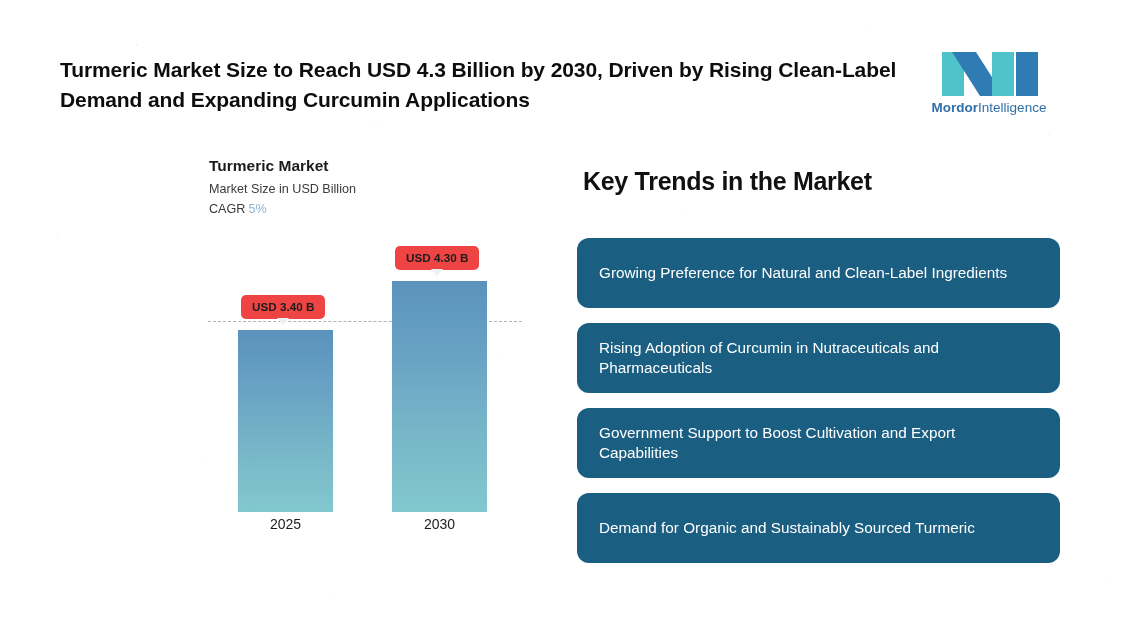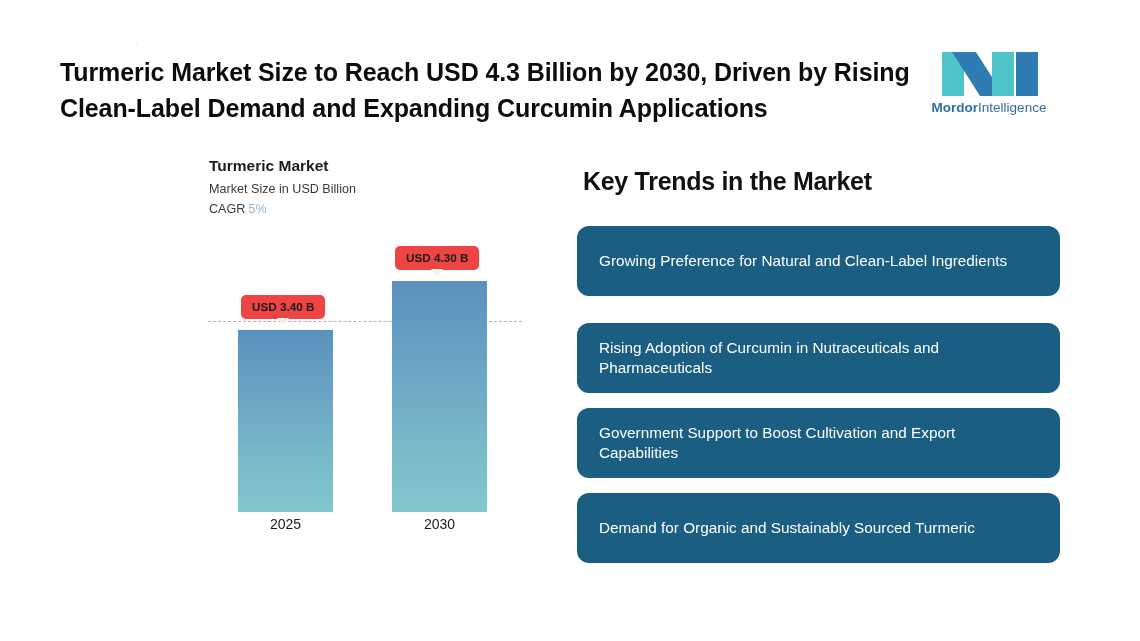--- a/index.html
+++ b/index.html
@@ -51,21 +51,21 @@
     left: 0;
     top: 0;
     width: 1140px;
     height: 130px;
   }
   .headline {
     position: absolute;
     left: 60px;
     top: 55px;
     width: 880px;
-    font-size: 25px;
+    font-size: 21px;
     font-weight: bold;
     line-height: 1.42;
     color: #0d0d0d;
     letter-spacing: -0.1px;
   }
 
   
   .logo-main {
     position: absolute;
     left: 930px;
@@ -252,21 +252,21 @@
     box-sizing: border-box;
     padding: 0 22px;
     display: flex;
     align-items: center;
   }
   .trend-card-text {
     font-size: 15.3px;
     line-height: 1.33;
     color: #ffffff;
   }
-  .trend-card-0 { top: 76px; }
+  .trend-card-0 { top: 88px; }
   .trend-card-1 { top: 173px; }
   .trend-card-2 { top: 258px; }
   .trend-card-3 { top: 343px; text-align: center; }
 </style>
 </head>
 <body>
 
 <div class="bg-texture"></div>
 
 <div class="page">

